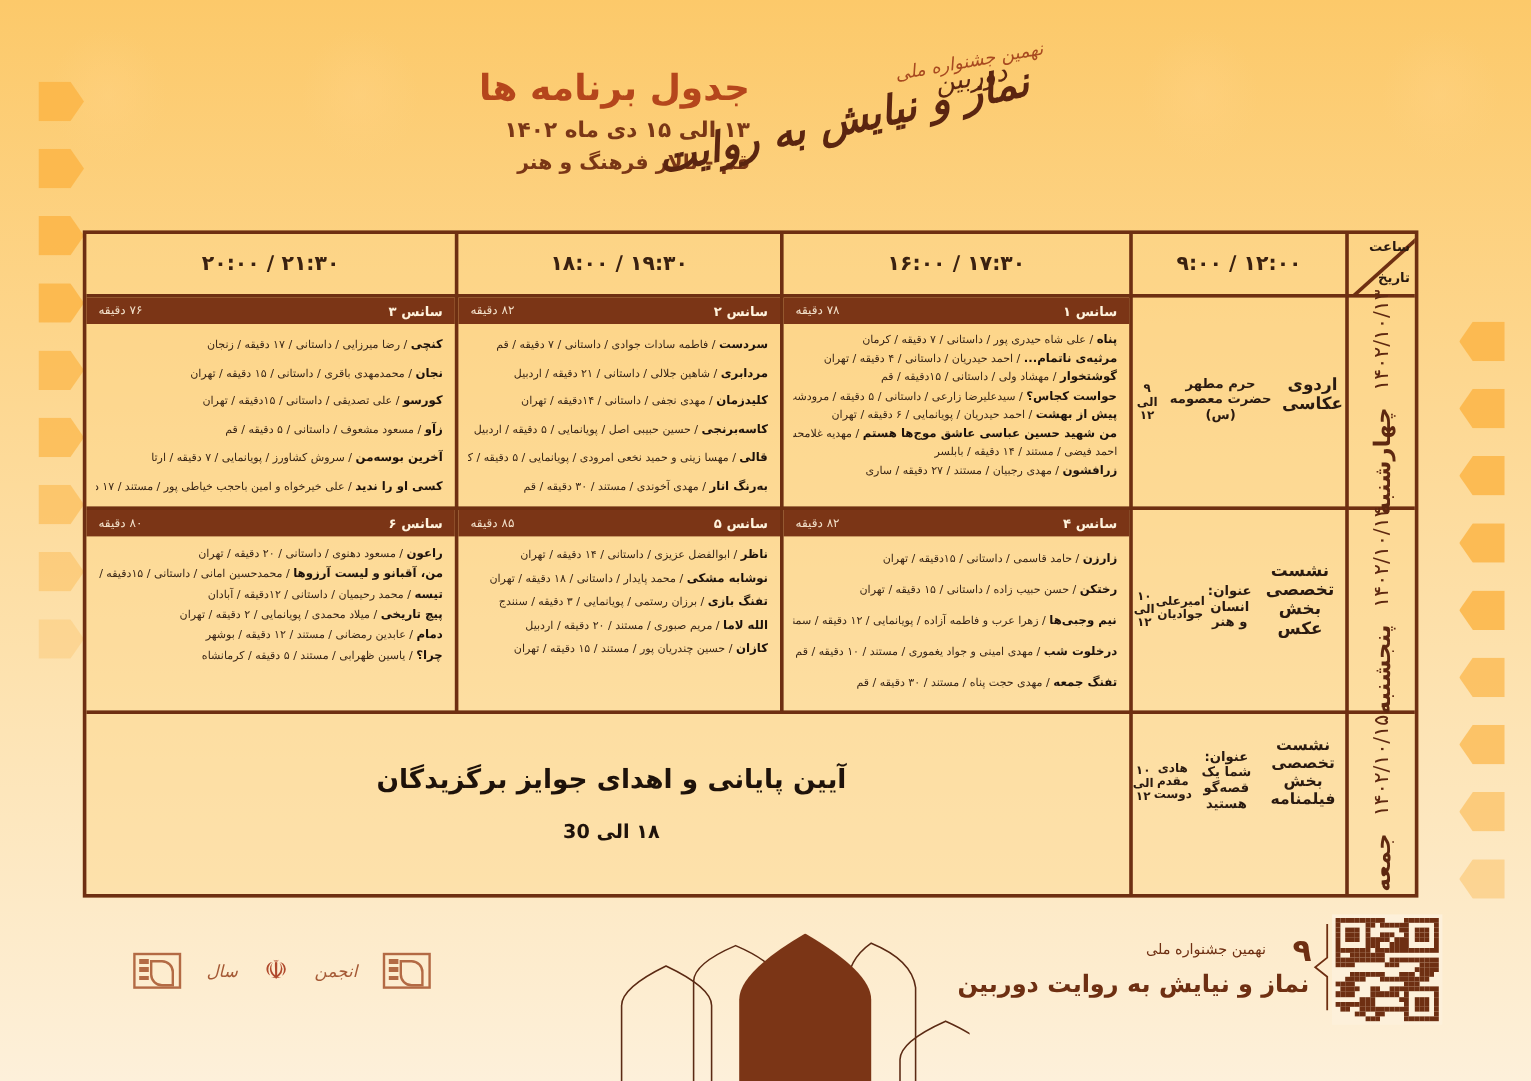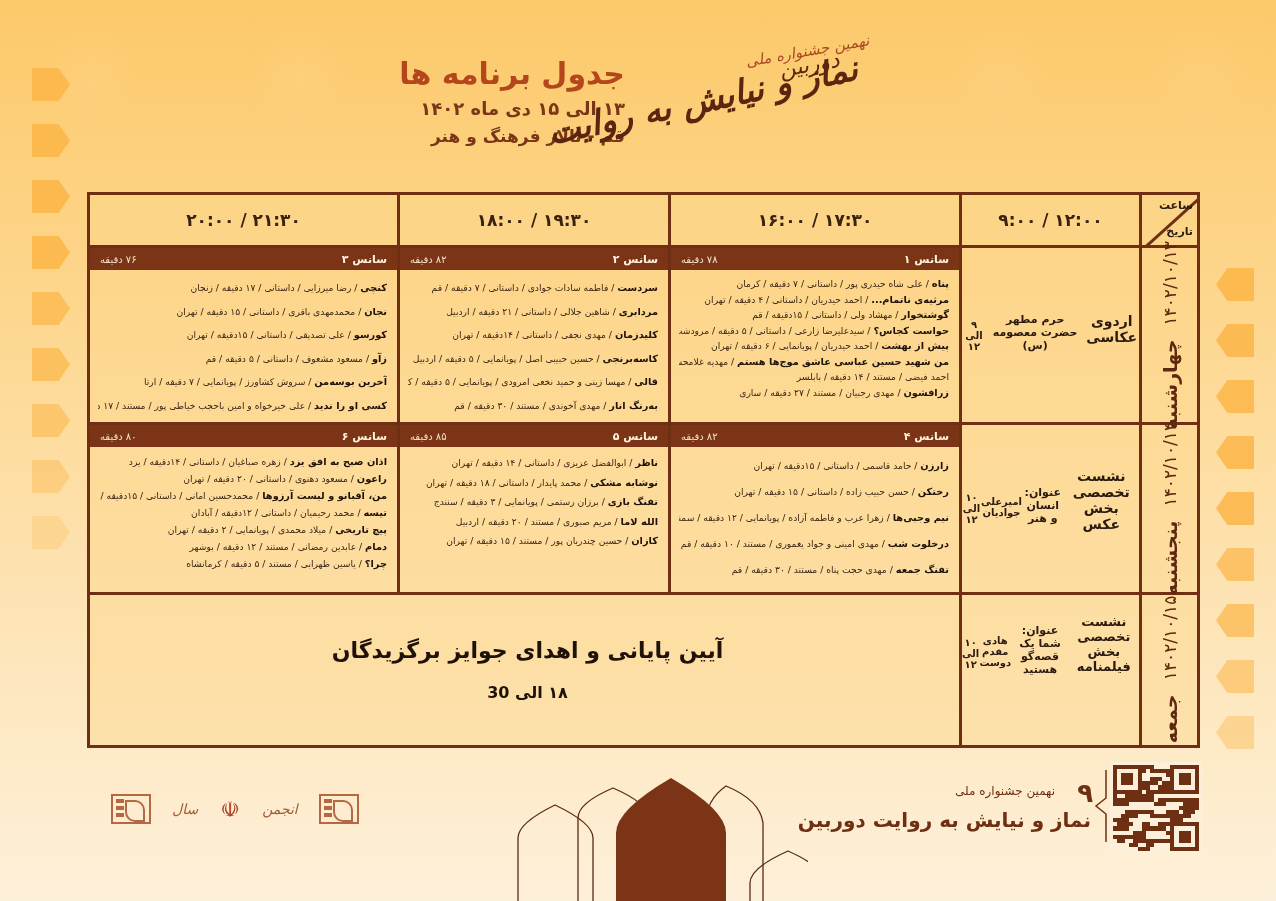--- a/index.html
+++ b/index.html
@@ -33,21 +33,21 @@
   .h-title { position: absolute; right: 275px; top: 16px; font-size: 30px; font-weight: bold; color: #b5461c; white-space: nowrap; }
   .h-date { position: absolute; right: 275px; top: 58px; font-size: 18px; font-weight: bold; color: #7a3616; white-space: nowrap; }
   .h-venue { position: absolute; right: 275px; top: 86px; font-size: 17px; font-weight: bold; color: #7a3616; white-space: nowrap; }
   .logo-cal { position: absolute; right: 20px; top: 0; width: 240px; height: 140px; }
   .logo-cal .small { position: absolute; right: 10px; top: 2px; font-size: 15px; color: #a84a20; font-style: italic; transform: rotate(-10deg); white-space: nowrap; }
   .logo-cal .big { position: absolute; right: 20px; top: 40px; font-size: 34px; color: #5b2510; font-family: "DejaVu Serif", serif; font-style: italic; font-weight: bold; transform: rotate(-12deg); white-space: nowrap; }
   .logo-cal .mid { position: absolute; right: 40px; top: 12px; font-size: 22px; color: #5b2510; font-family: "DejaVu Serif", serif; font-style: italic; transform: rotate(-10deg); white-space: nowrap; }
 
   
   .table {
-    position: absolute; left: 87px; top: 192px; width: 1113px; height: 556px;
+    position: absolute; left: 69px; top: 192px; width: 1113px; height: 556px;
     border: 3px solid #6e2f12;
     background: rgba(253, 214, 140, 0.45);
   }
   .vline { position: absolute; width: 3px; background: #6e2f12; }
   .hline { position: absolute; height: 3px; background: #6e2f12; }
   .cell { position: absolute; }
   .time-cell { display: flex; align-items: center; justify-content: center; font-size: 17px; color: #3a2110; font-weight: bold; direction: ltr; }
   .corner { position: absolute; right: 0; top: 0; width: 55px; height: 50px; overflow: hidden; }
   .corner .diag { position: absolute; left: -6px; top: 23px; width: 80px; height: 3px; background: #6e2f12; transform: rotate(-42deg); }
   .corner .lbl-time { position: absolute; right: 4px; top: 4px; font-size: 11px; font-weight: bold; }
@@ -258,21 +258,20 @@
       <li><b>کازان</b><span> / حسین چندریان پور / مستند / ۱۵ دقیقه / تهران</span></li>
     </ul>
   </div>
 
   <div class="session" style="right:800px; width:307px; top:230px; height:167px;">
     <div class="s-bar">
         <span class="s-name">سانس ۶</span>
         <span class="s-dur">۸۰ دقیقه</span>
       </div>
     <ul class="s-list" style="line-height:17px;">
-      <li><b>اذان صبح به افق یزد</b><span> / زهره صباغیان / داستانی / ۱۴دقیقه / یزد</span></li>
       <li><b>راعون</b><span> / مسعود دهنوی / داستانی / ۲۰ دقیقه / تهران</span></li>
       <li><b>من، آقبانو و لیست آرزوها</b><span> / محمدحسین امانی / داستانی / ۱۵دقیقه / تهران</span></li>
       <li><b>تیسه</b><span> / محمد رحیمیان / داستانی / ۱۲دقیقه / آبادان</span></li>
       <li><b>پیچ تاریخی</b><span> / میلاد محمدی / پویانمایی / ۲ دقیقه / تهران</span></li>
       <li><b>دمام</b><span> / عابدین رمضانی / مستند / ۱۲ دقیقه / بوشهر</span></li>
       <li><b>چرا؟</b><span> / یاسین ظهرابی / مستند / ۵ دقیقه / کرمانشاه</span></li>
     </ul>
   </div>
 
   <div class="day-col" style="top:400px; height:150px;">

